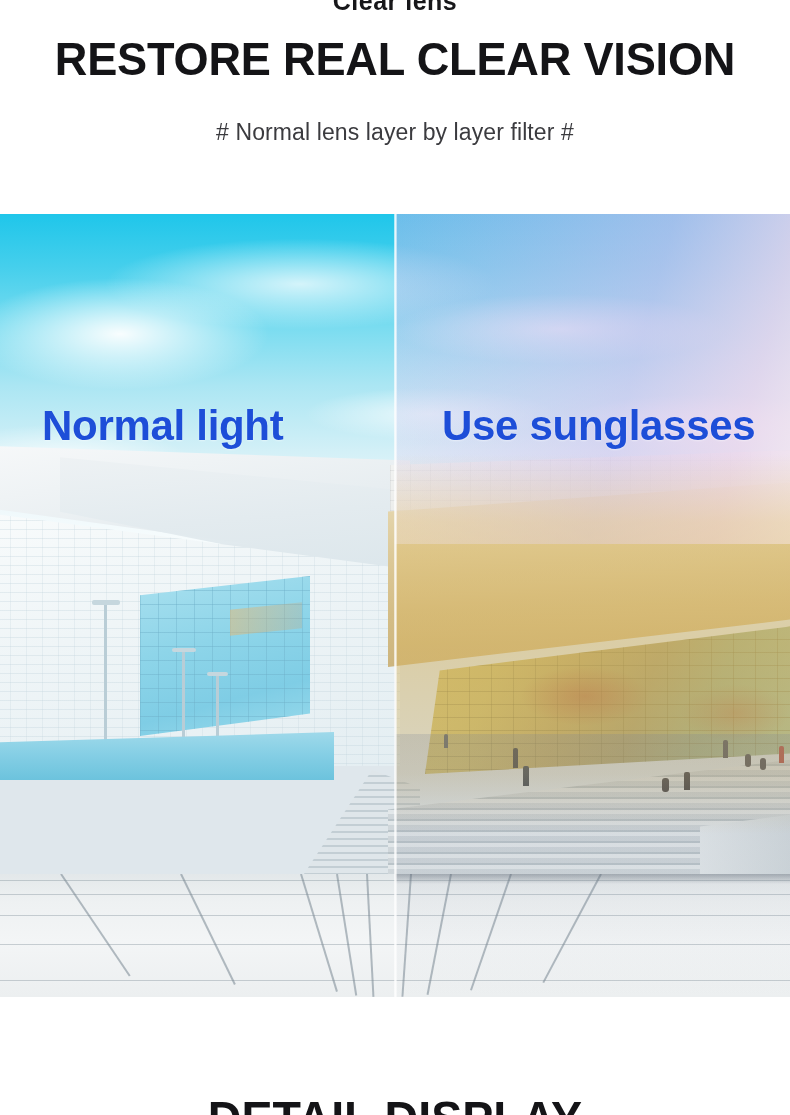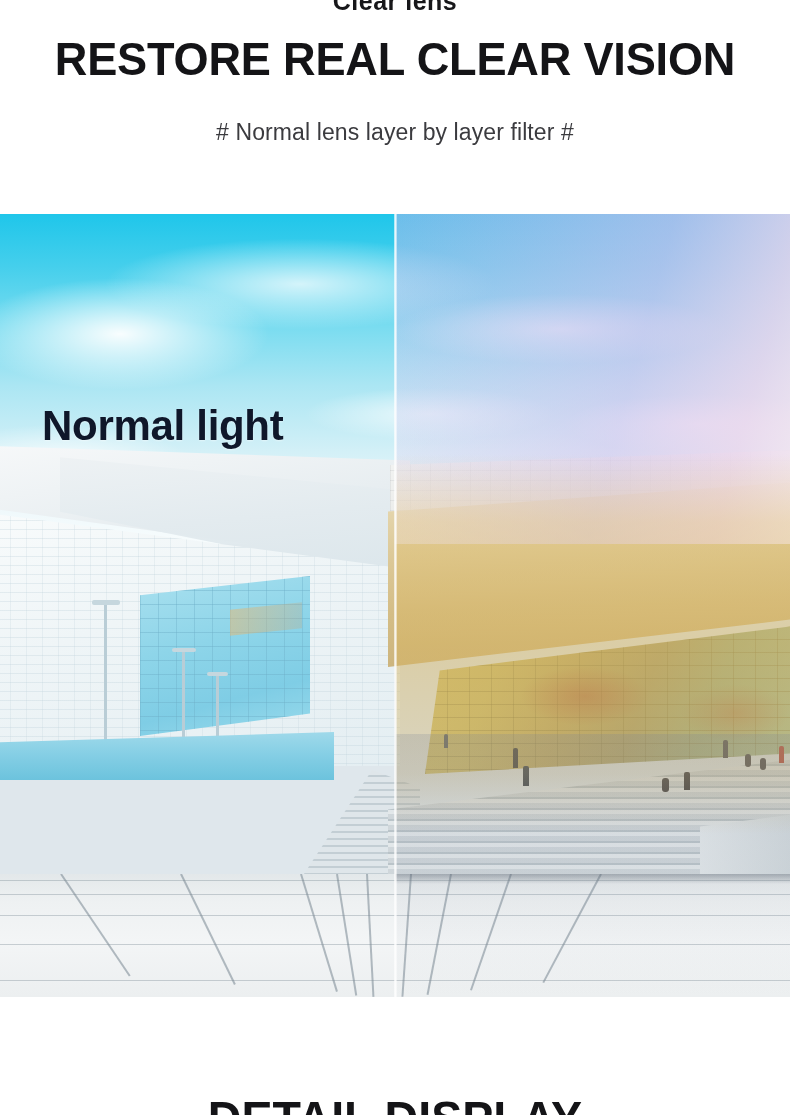--- a/index.html
+++ b/index.html
@@ -223,21 +223,21 @@
   
   .plaza-shadow{
     position:absolute; top:660px; left:395px; width:395px; height:10px;
     background:linear-gradient(to bottom, rgba(90,100,112,.45), rgba(90,100,112,0));
   }
 
   
   .lbl{
     position:absolute;
     font-size:42px; font-weight:bold;
-    color:#0f172a;
+    color:#1d4ed8;
     letter-spacing:-0.3px;
     text-shadow:0 1px 2px rgba(255,255,255,.45);
     white-space:nowrap;
     line-height:1;
   }
   .lbl-left{ top:191px; left:42px; }
   .lbl-right{ top:191px; left:442px; }
 
   
   .split{
@@ -329,17 +329,18 @@
 
     <div class="filter-right">
       <div class="filter-sky"></div>
       <div class="filter-warm"></div>
       <div class="filter-low"></div>
     </div>
 
     <div class="split"></div>
 
     <div class="lbl lbl-left">Normal light</div>
+    <div class="lbl lbl-right">Use sunglasses</div>
   </div>
 
   <h2 class="bottom-headline">DETAIL DISPLAY</h2>
 
 </div>
 
 </body></html>

